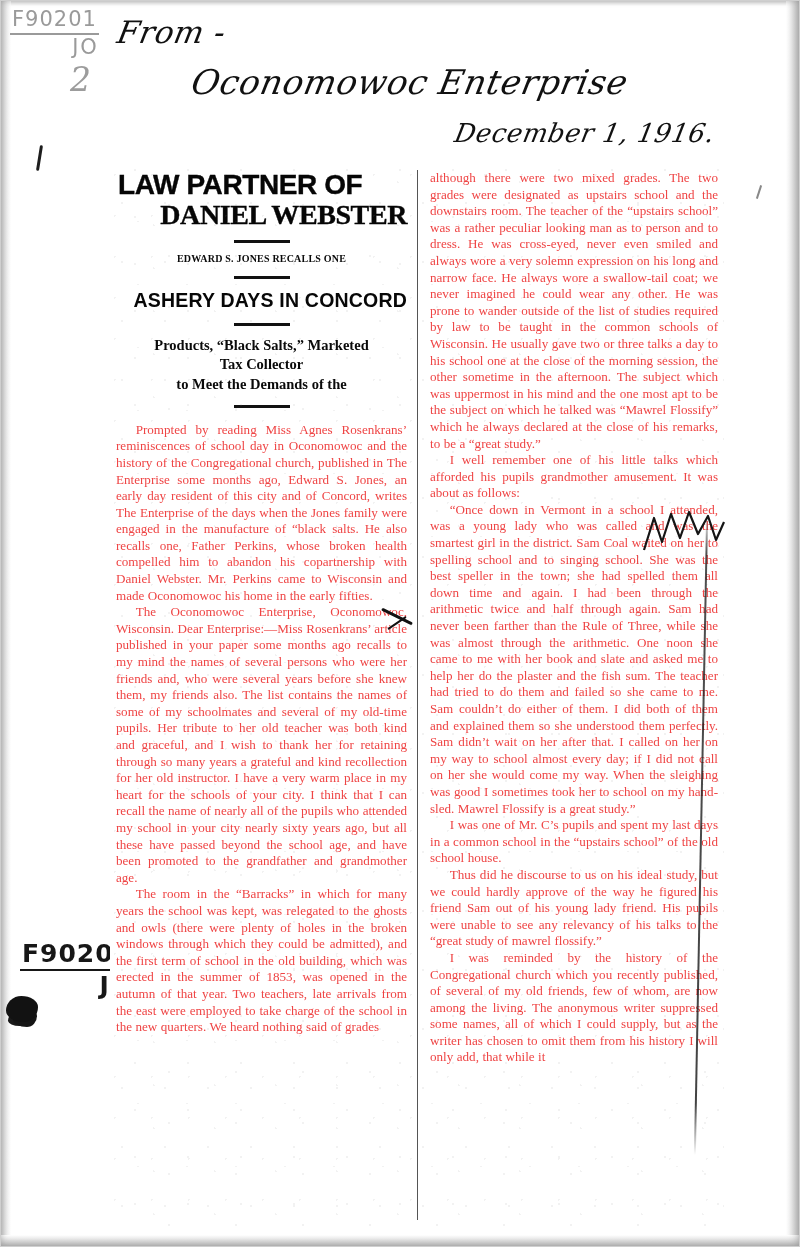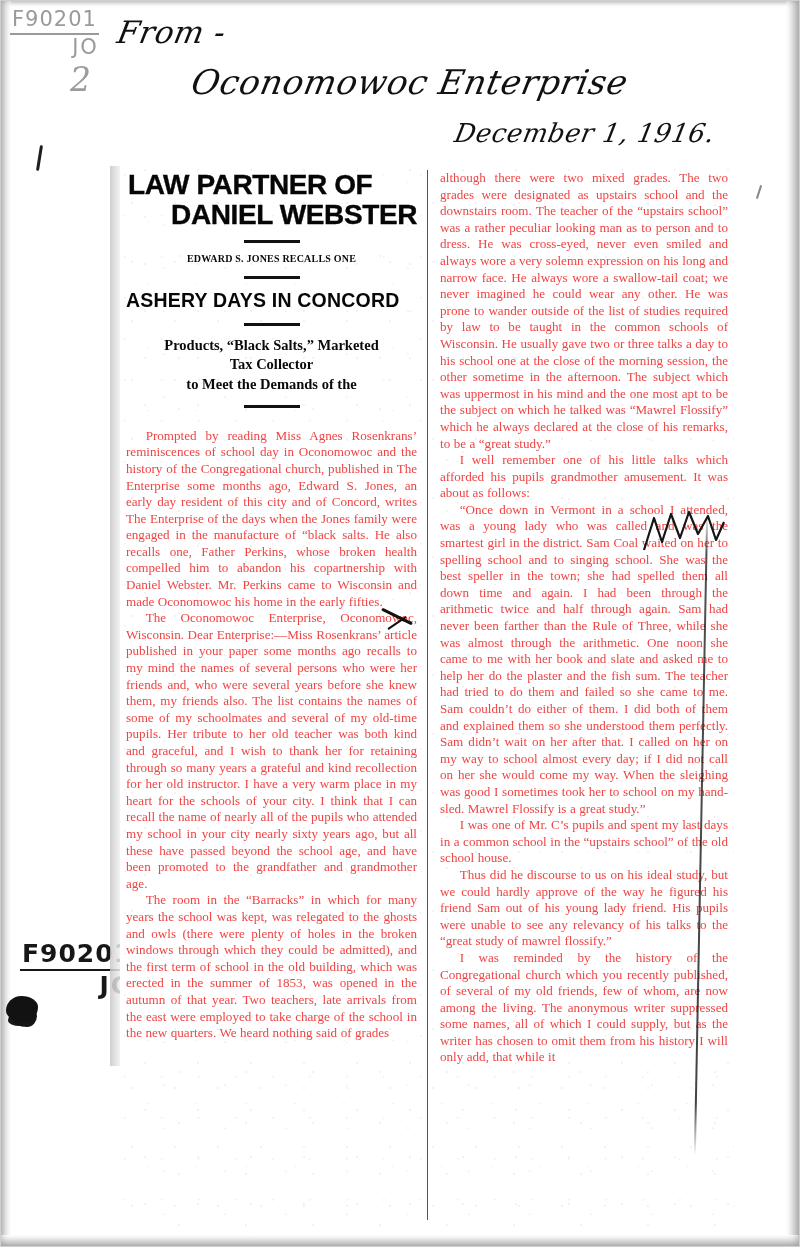--- a/index.html
+++ b/index.html
@@ -139,21 +139,21 @@
     left: 38px; top: 145px;
     width: 3px; height: 26px;
     background: #1d1d1d;
     transform: rotate(9deg);
     border-radius: 2px;
   }
 
   
   #clipping {
     position: absolute;
-    left: 120px;
+    left: 110px;
     top: 166px;
     width: 614px;
     height: 1060px;
     background: #ffffff;
     box-sizing: border-box;
     padding: 4px 6px 6px 6px;
   }
   
   #clipping-left-soil {
     position: absolute;
@@ -188,21 +188,21 @@
     font-weight: bold;
     font-size: 28px;
     line-height: 1.06;
     letter-spacing: -0.4px;
     color: #060606;
     margin: 0;
     text-align: center;
     -webkit-text-stroke: .35px #000;
   }
   .headline-main .hl-line1 { display: block; text-align: left; padding-left: 2px; }
-  .headline-main .hl-line2 { display: block; text-align: right; padding-right: 0; }
+  .headline-main .hl-line2 { display: block; text-align: right; padding-right: 0; font-family: Liberation Serif, serif; }
 
   .rule-short {
     width: 56px;
     height: 3px;
     background: #111111;
     margin: 11px auto 10px auto;
   }
   .subhead-caps {
     font-family: "Liberation Serif", serif;
     font-weight: bold;
@@ -212,21 +212,21 @@
     text-align: center;
     color: #0a0a0a;
     margin: 0;
   }
   .subhead-caps span { display: block; }
   .headline-second {
     font-family: "Liberation Sans", sans-serif;
     font-weight: bold;
     font-size: 19.5px;
     letter-spacing: .2px;
-    text-align: left;
+    text-align: right;
     color: #070707;
     margin: 0;
   }
   .deck {
     font-family: "Liberation Serif", serif;
     font-weight: bold;
     font-size: 14.5px;
     line-height: 1.32;
     text-align: center;
     color: #0a0a0a;
@@ -247,21 +247,21 @@
   }
   .body-text p {
     margin: 0;
     text-indent: 1.5em;
     text-align: justify;
   }
   .col-right .body-text p:first-child {
     text-indent: 0;
   }
   .col-left .body-text.first-para {
-    margin-top: 20px;
+    margin-top: 14px;
   }
 
   
   #speckle {
     position: absolute;
     inset: 0;
     pointer-events: none;
     opacity: .1;
     background-image:
       radial-gradient(circle at 13% 21%, #888 0 1px, transparent 1px),

